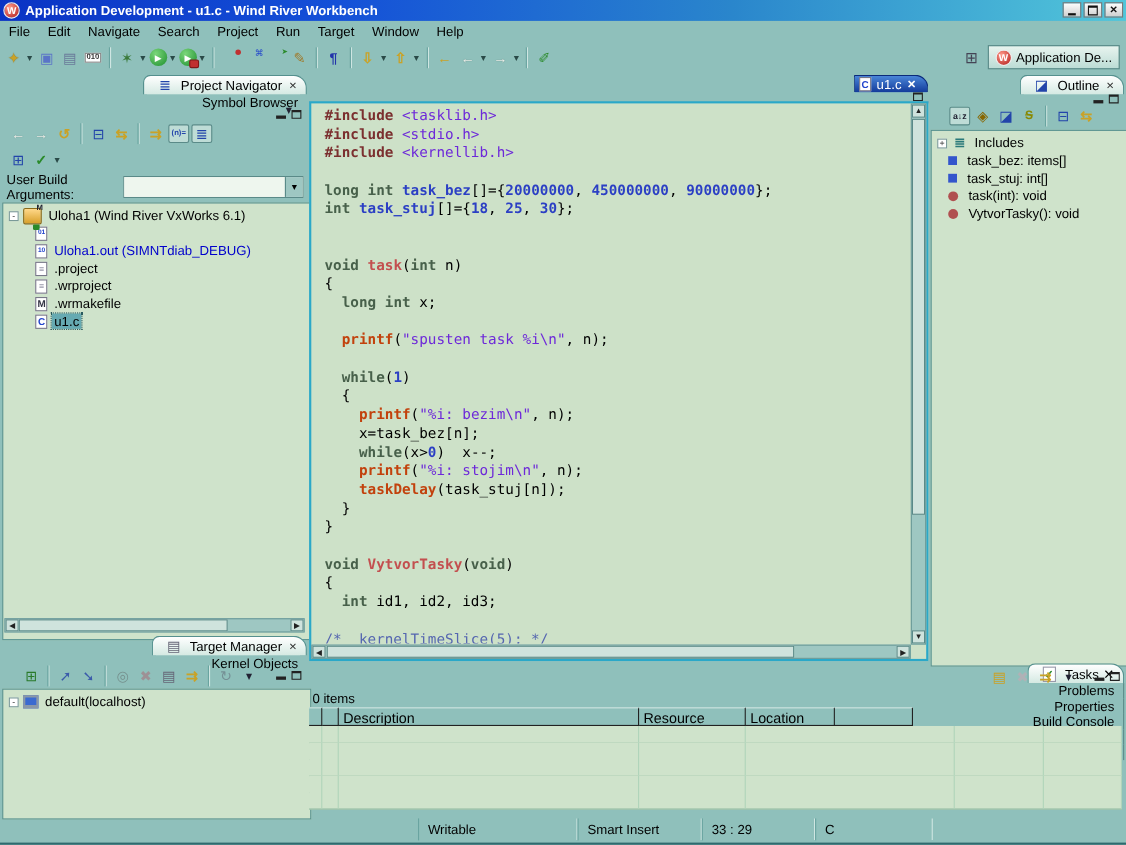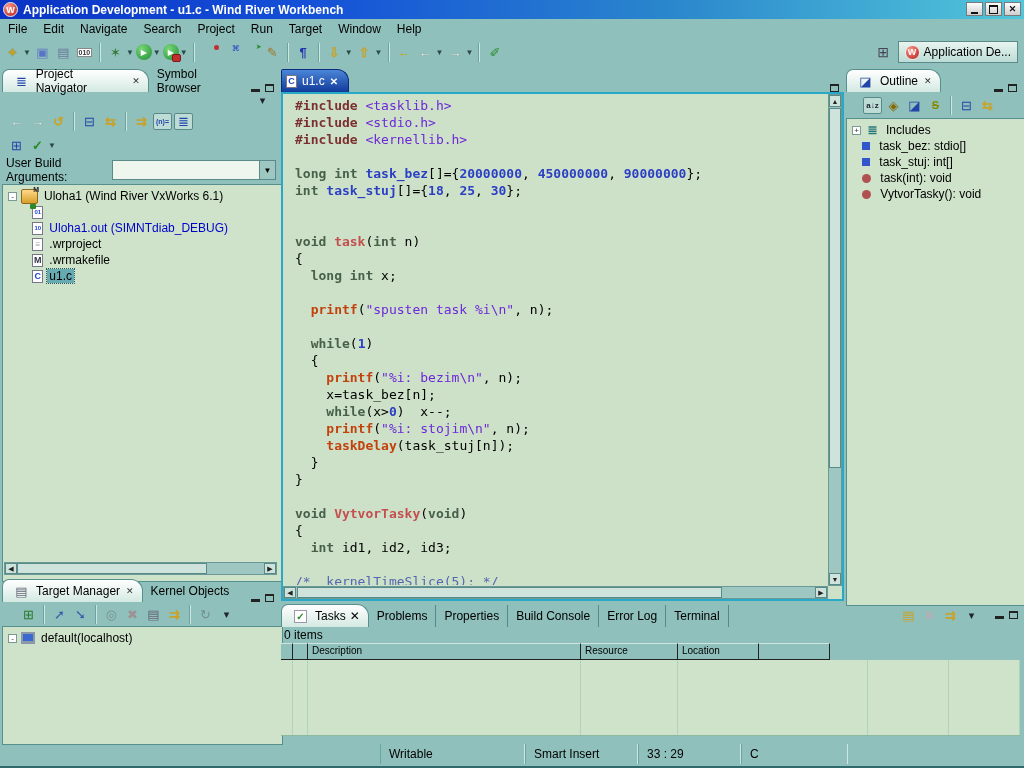--- a/index.html
+++ b/index.html
@@ -80,21 +80,21 @@
   .ic-add-task::before{content:"▤";color:#c9a227;}
   .ic-delete-task::before{content:"✖";color:#d8a0b0;}
   .ic-filter::before{content:"⇉";color:#c9a227;font-weight:bold;}
   
   #perspectives{position:absolute;right:6px;top:40px;height:24px;display:flex;align-items:center;gap:4px;}
   .ic-open-perspective::before{content:"⊞";color:#445;font-size:14px;}
   #persp-btn{display:flex;align-items:center;gap:4px;height:20px;padding:0 6px;
      background:linear-gradient(#e8f4ef,#bcdcd5);border:1px solid #5a8a88;}
   
   .panel{position:absolute;box-sizing:border-box;}
-  .tabstrip{position:absolute;left:0;top:0;right:0;height:24px;display:flex;align-items:flex-end;}
+  .tabstrip{position:absolute;left:0;top:0;right:0;height:24px;display:flex;align-items:flex-end;flex-direction:column;}
   .vtab{display:flex;align-items:center;gap:4px;height:22px;padding:0 8px;font-size:12px;}
   .vtab.active{background:linear-gradient(#ffffff,#d4e9e2);border:1px solid #55908e;border-bottom:none;
      border-radius:7px 12px 0 0;font-weight:normal;}
   .vtab .x{font-size:9px;color:#333;margin-left:2px;}
   .strip-btns{margin-left:auto;display:flex;align-items:center;gap:5px;padding-right:5px;}
   .vbtn-min{width:9px;height:3px;background:#222;margin-top:4px;}
   .vbtn-max{width:9px;height:8px;border:1px solid #222;border-top-width:2px;box-sizing:border-box;}
   .content{position:absolute;background:#cfe3cb;border:1px solid #55908e;overflow:hidden;}
   .viewbar{position:absolute;display:flex;align-items:center;}
   
@@ -148,21 +148,21 @@
   .tk-dcl{color:#2b3fc4;font-weight:bold;}
   .tk-cmt{color:#5566b0;}
   .tk-pln{color:#000;}
   
   #tk-tabs .ttab{display:flex;align-items:center;height:22px;padding:0 8px;border-right:1px solid #5a8a88;gap:4px;}
   #tk-tabs .ttab.active{background:linear-gradient(#ffffff,#d4e9e2);border:1px solid #55908e;border-bottom:none;
       border-radius:7px 12px 0 0;}
   .ic-tasks-tab::before{content:"✓";color:#2a8a2a;font-weight:bold;font-size:10px;background:#fff;border:1px solid #99a;padding:0 1px;}
   #tk-header{position:absolute;display:flex;}
   .hcell{box-sizing:border-box;border-right:1px solid #222;border-top:1px solid #cfe6e2;border-bottom:1px solid #222;
-      padding:1px 4px;height:17px;font-size:10px;overflow:hidden;white-space:nowrap;}
+      padding:1px 4px;height:17px;font-size:13px;overflow:hidden;white-space:nowrap;}
   .rrow{position:absolute;display:flex;height:15px;}
   .rcell{box-sizing:border-box;border-right:1px solid #b0d4ba;height:15px;}
   .rline{border-bottom:1px solid #8fbaa0;}
   
   #statusbar{position:absolute;left:0;top:742px;width:1024px;height:24px;display:flex;align-items:center;}
   .scell{height:20px;display:flex;align-items:center;padding:0 8px;border-left:1px solid #69a4a0;box-shadow:-1px 0 0 #cfe6e2 inset;}
 </style>
 </head>
 <body>
 
@@ -286,20 +286,25 @@
           <span class="lbl">Uloha1 (Wind River VxWorks 6.1)</span>
         </div>
         <div class="trow" style="padding-left: 20px;">
           <span>&nbsp;</span>
           <span class="ti ti-partial-image-file"></span>
         </div>
         <div class="trow" style="padding-left: 20px;">
           <span>&nbsp;</span>
           <span class="ti ti-out-file"></span>
           <span class="lbl link">Uloha1.out (SIMNTdiab_DEBUG)</span>
+        </div>
+        <div class="trow" style="padding-left: 20px;">
+          <span>&nbsp;</span>
+          <span class="ti ti-text-file"></span>
+          <span class="lbl">.project</span>
         </div>
         <div class="trow" style="padding-left: 20px;">
           <span>&nbsp;</span>
           <span class="ti ti-text-file"></span>
           <span class="lbl">.wrproject</span>
         </div>
         <div class="trow" style="padding-left: 20px;">
           <span>&nbsp;</span>
           <span class="ti ti-makefile-file"></span>
           <span class="lbl">.wrmakefile</span>
@@ -404,21 +409,21 @@
       </div>
     <div class="content" id="ol-tree" style="left:0;top:50px;width:176px;height:483px;padding:3px 0 0 2px;">
         <div class="trow" style="padding-left: 3px;">
           <span class="exp">+</span>
           <span class="ti ti-includes"></span>
           <span class="lbl">Includes</span>
         </div>
         <div class="trow" style="padding-left: 3px;">
           <span>&nbsp;</span>
           <span class="ti ti-field"></span>
-          <span class="lbl">task_bez: stdio[]</span>
+          <span class="lbl">task_bez: items[]</span>
         </div>
         <div class="trow" style="padding-left: 3px;">
           <span>&nbsp;</span>
           <span class="ti ti-field"></span>
           <span class="lbl">task_stuj: int[]</span>
         </div>
         <div class="trow" style="padding-left: 3px;">
           <span>&nbsp;</span>
           <span class="ti ti-method"></span>
           <span class="lbl">task(int): void</span>

